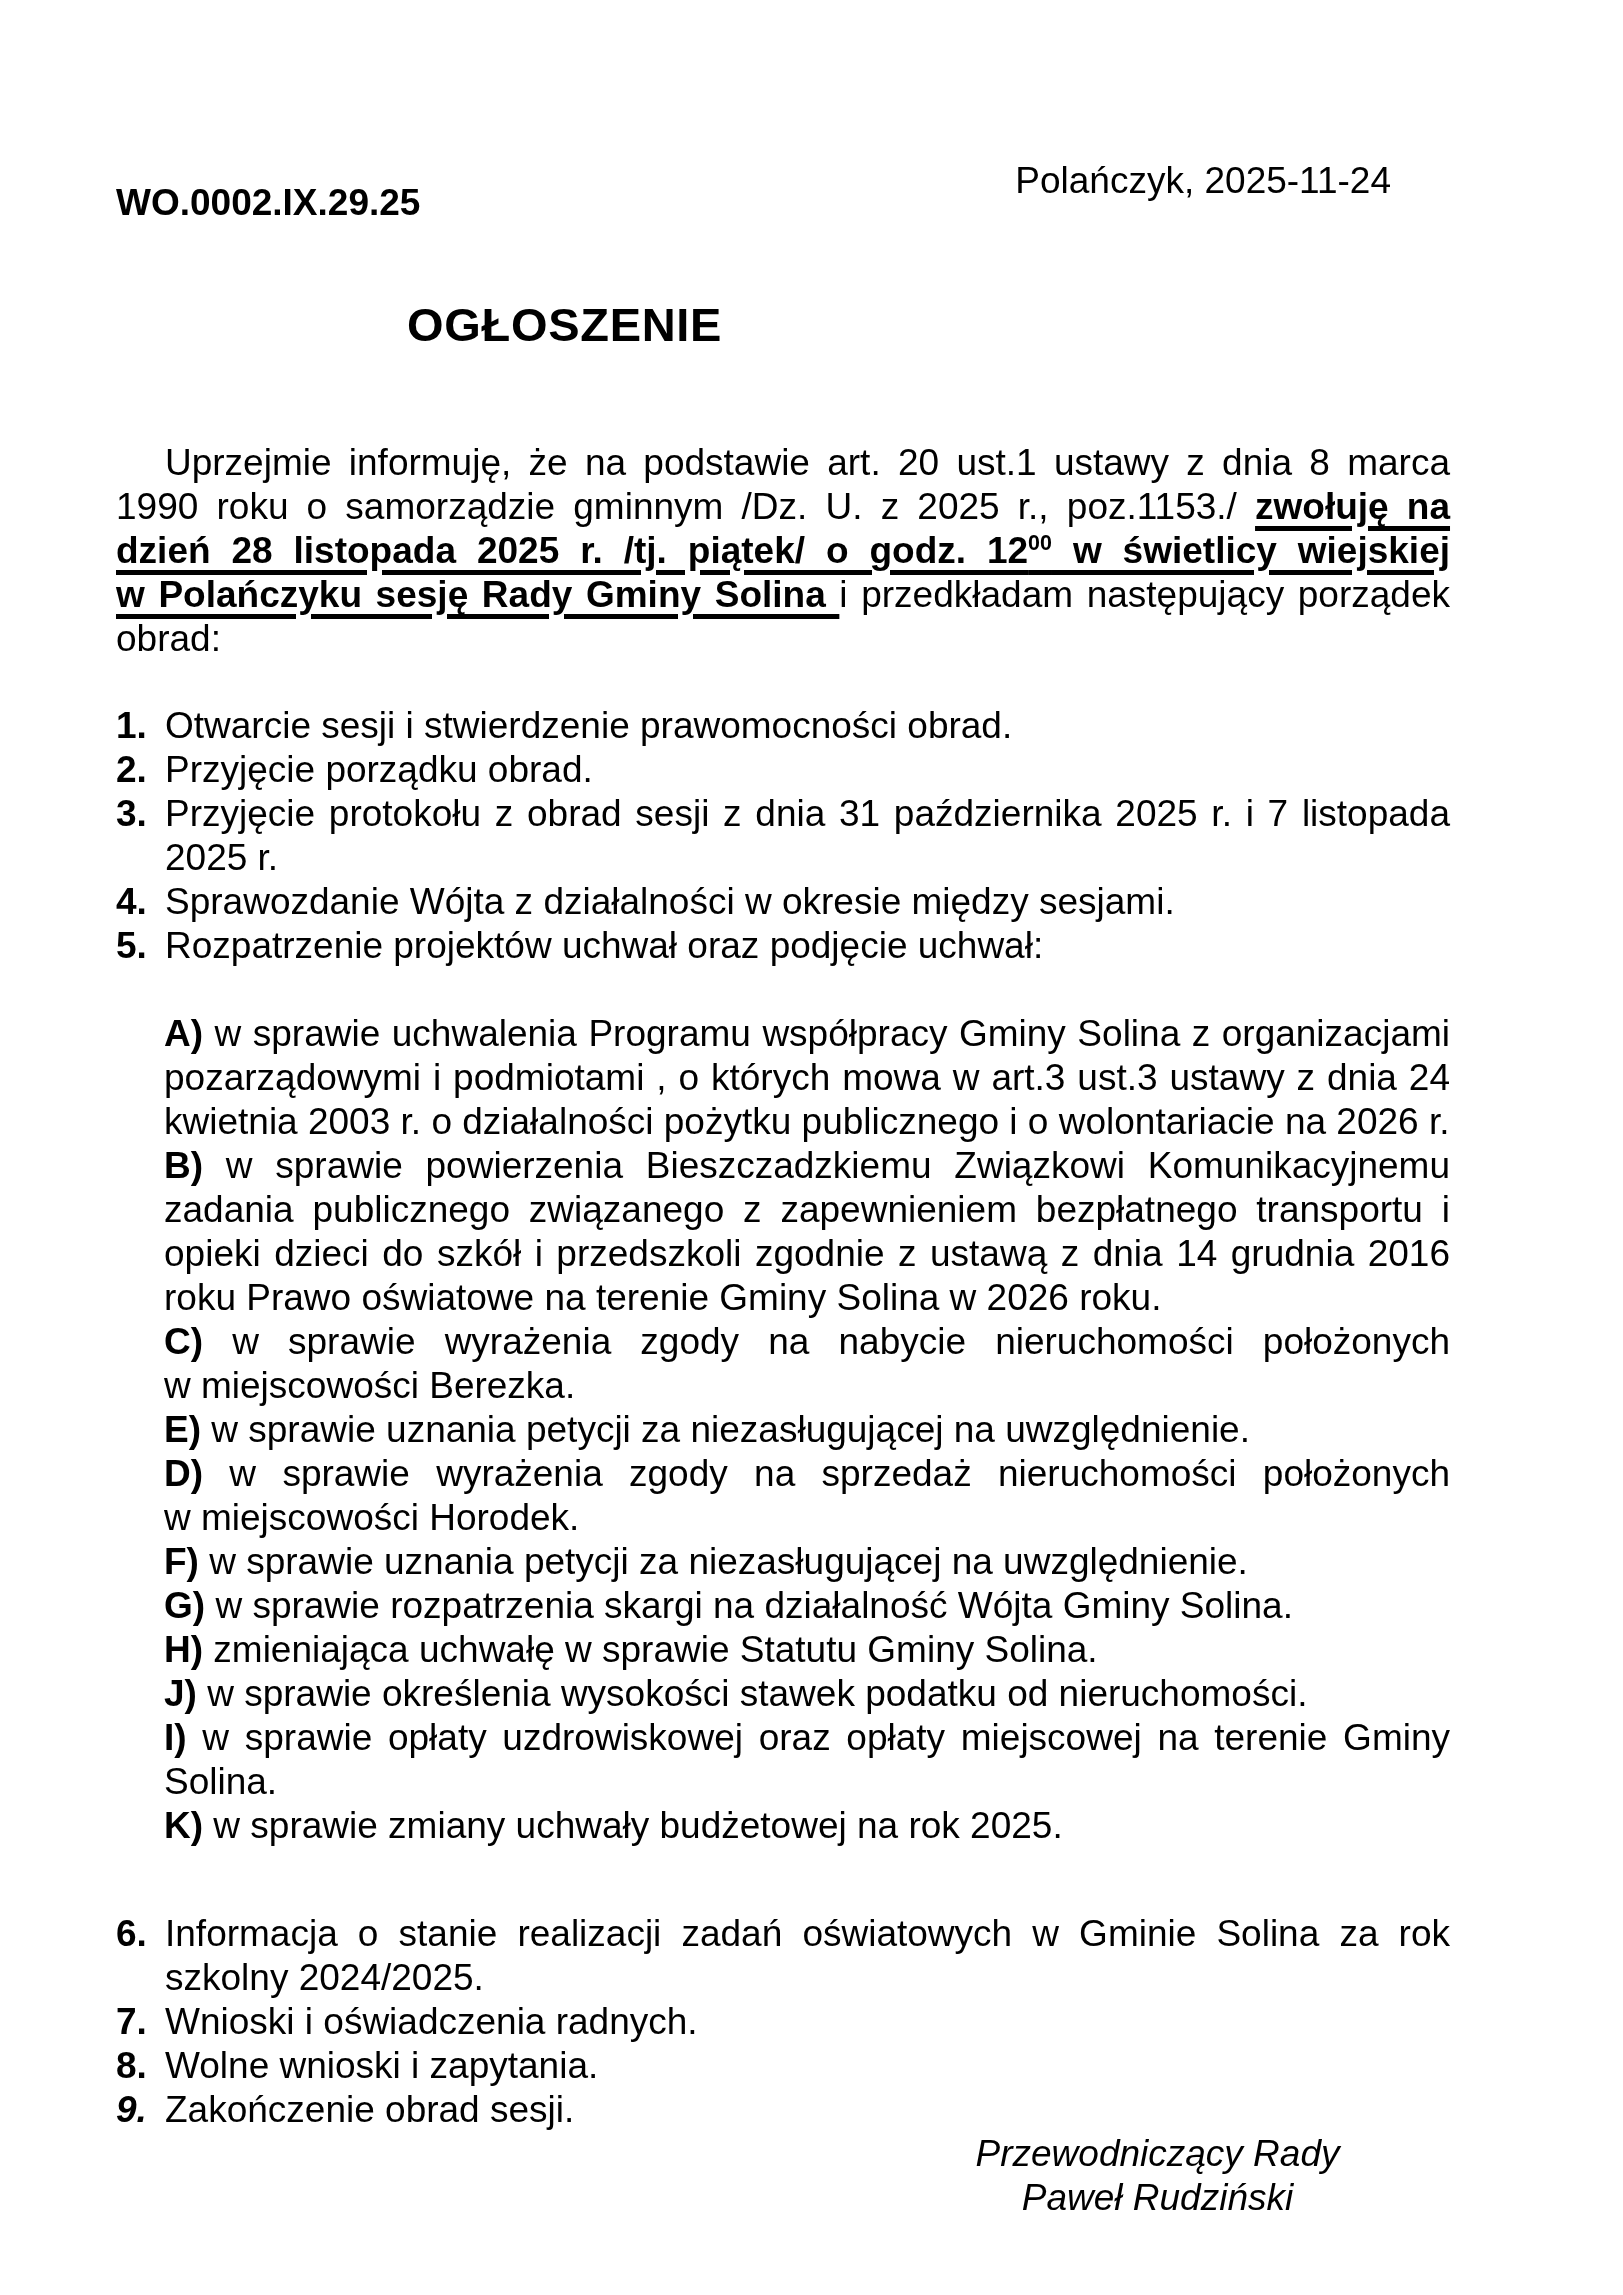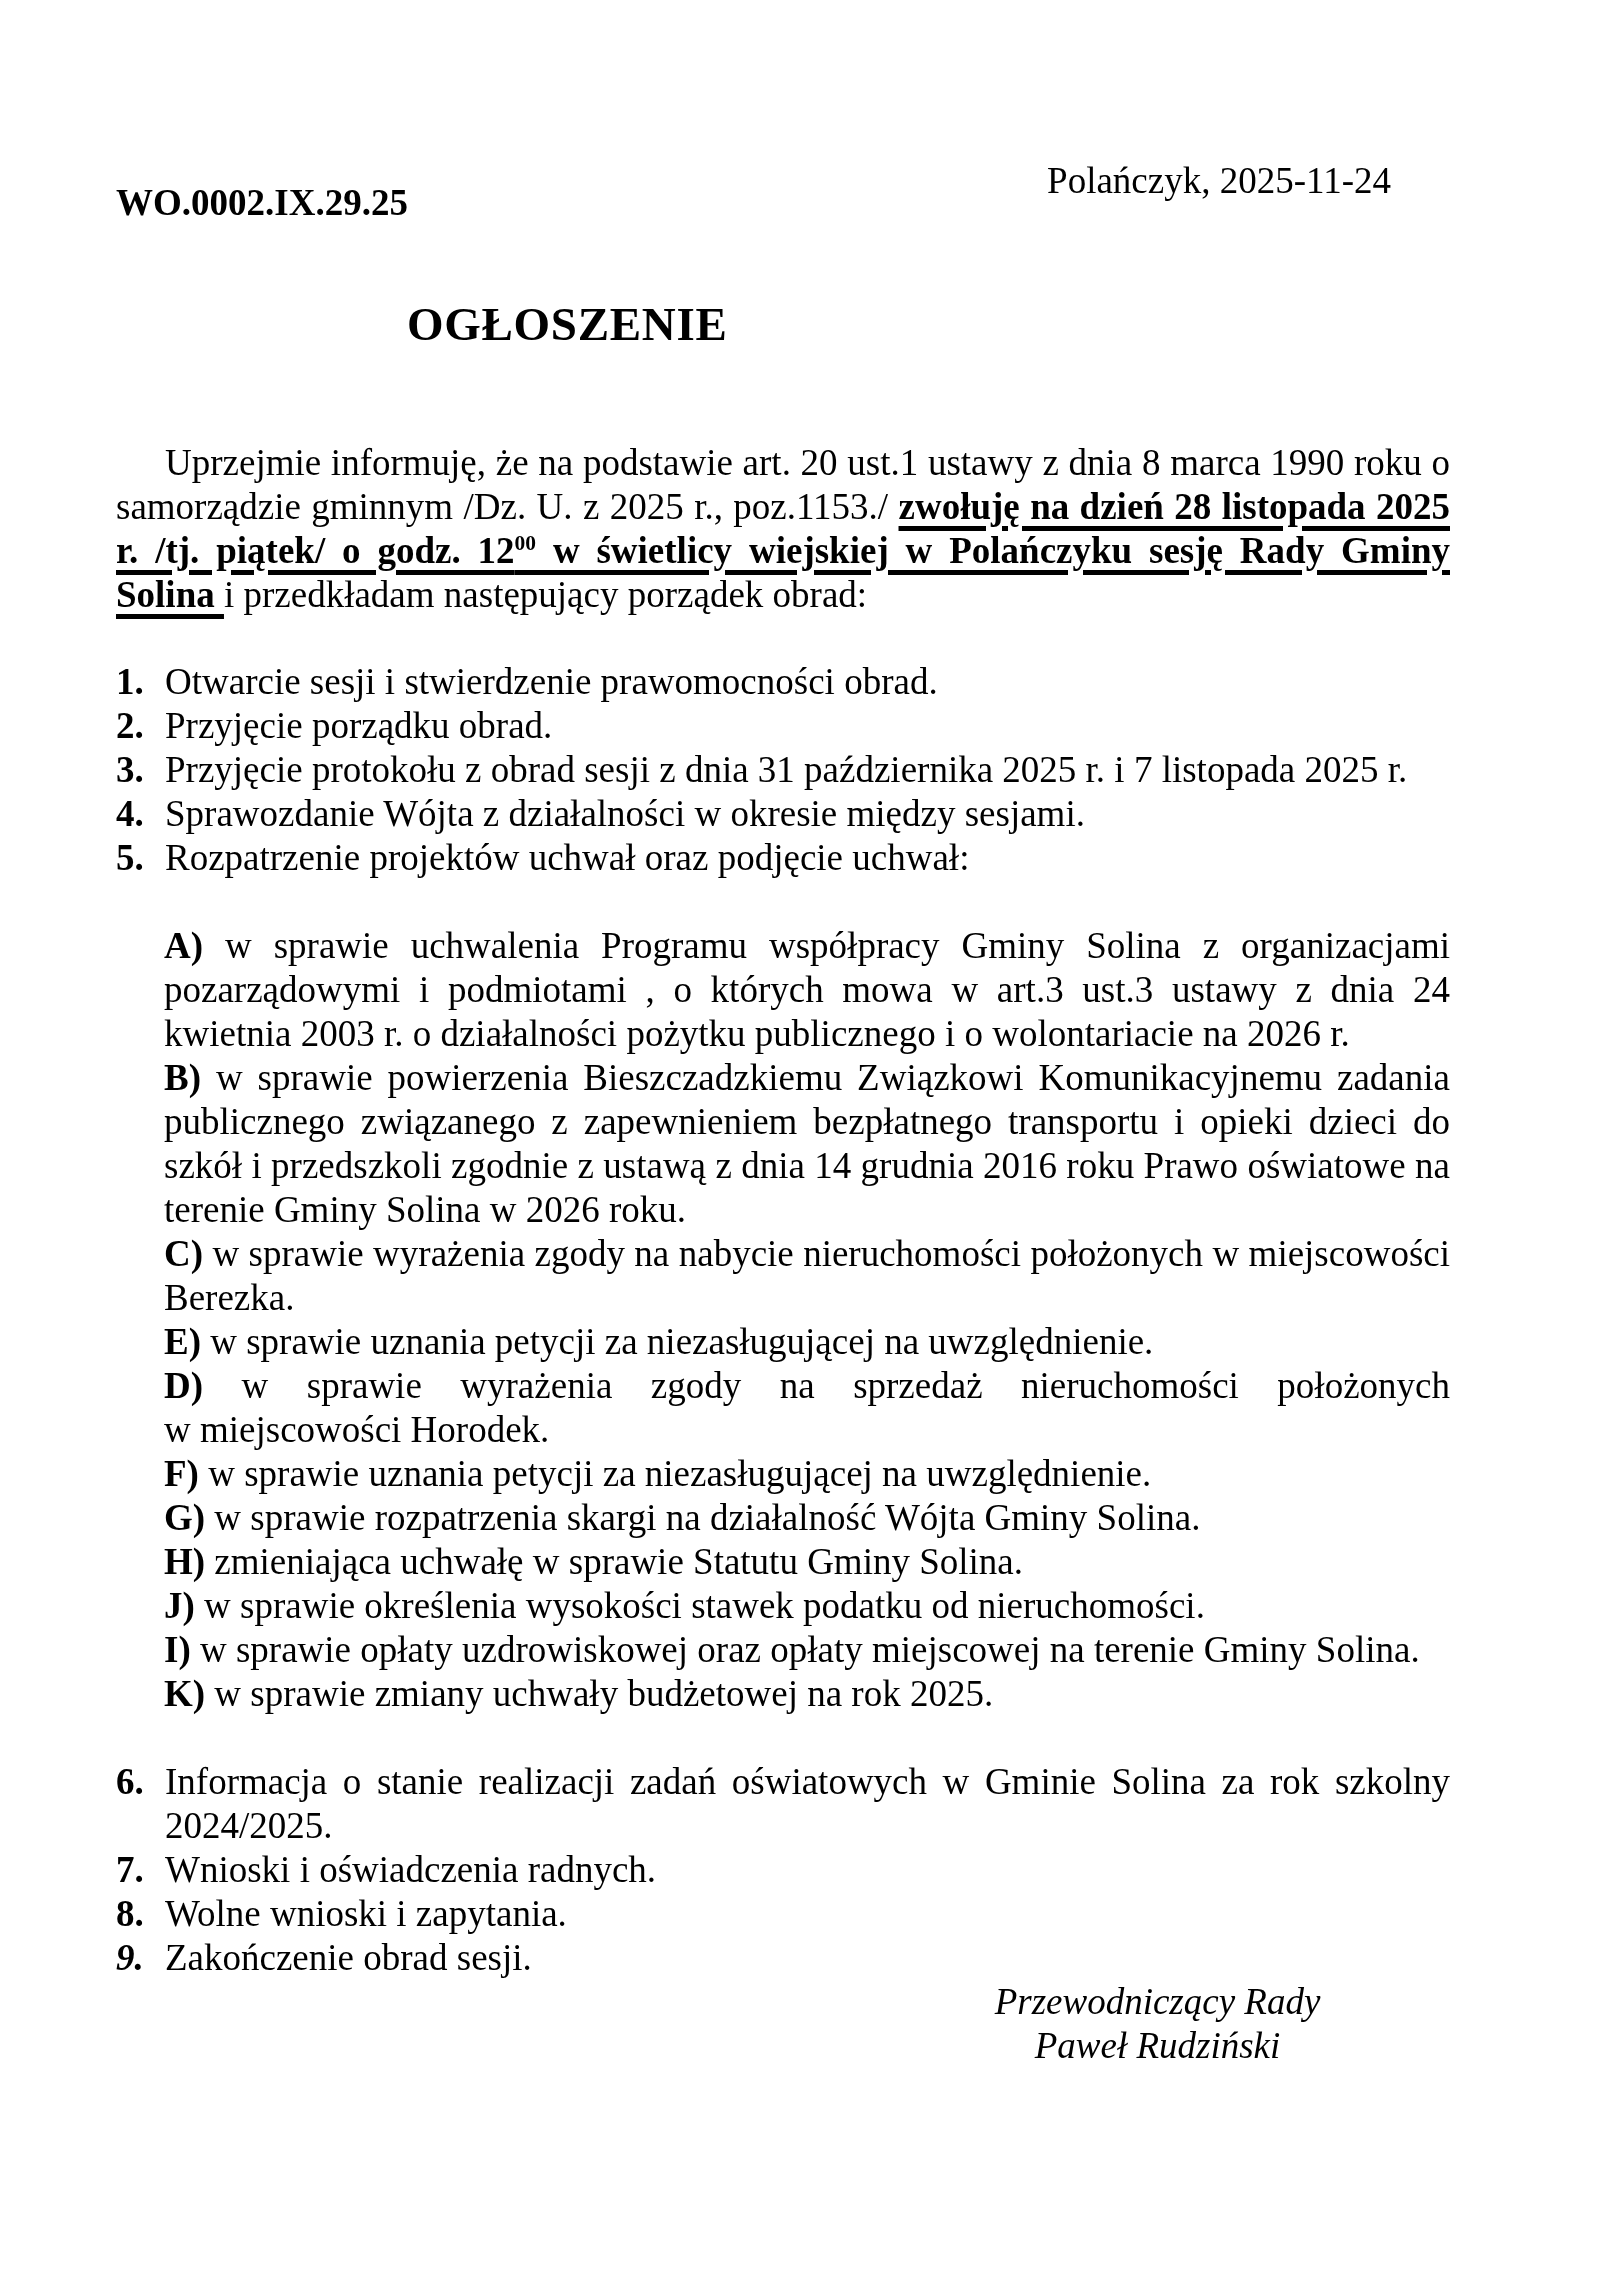--- a/index.html
+++ b/index.html
@@ -6,21 +6,21 @@
     margin: 0;
     padding: 0;
     background: #ffffff;
   }
   .page {
     position: relative;
     width: 1623px;
     height: 2295px;
     background: #ffffff;
     color: #000000;
-    font-family: Liberation Serif, serif;
+    font-family: Liberation Sans, sans-serif;
     overflow: hidden;
   }
   .content {
     position: absolute;
     left: 116px;
     top: 0;
     width: 1334px;
     font-size: 37px;
     line-height: 44px;
   }
@@ -53,21 +53,21 @@
     text-decoration: underline;
     text-decoration-thickness: 5.2px;
     text-underline-offset: 6.5px;
   }
   sup.hours {
     font-size: 0.58em;
     vertical-align: super;
     line-height: 0;
   }
   .agenda    { margin-top: 43px; }
-  .tail      { margin-top: 44px; }
+  .tail      { margin-top: 64px; }
   .item {
     padding-left: 49px;
     text-indent: -49px;
     text-align: justify;
   }
   .item .num {
     display: inline-block;
     width: 49px;
     text-indent: 0;
     font-weight: bold;

